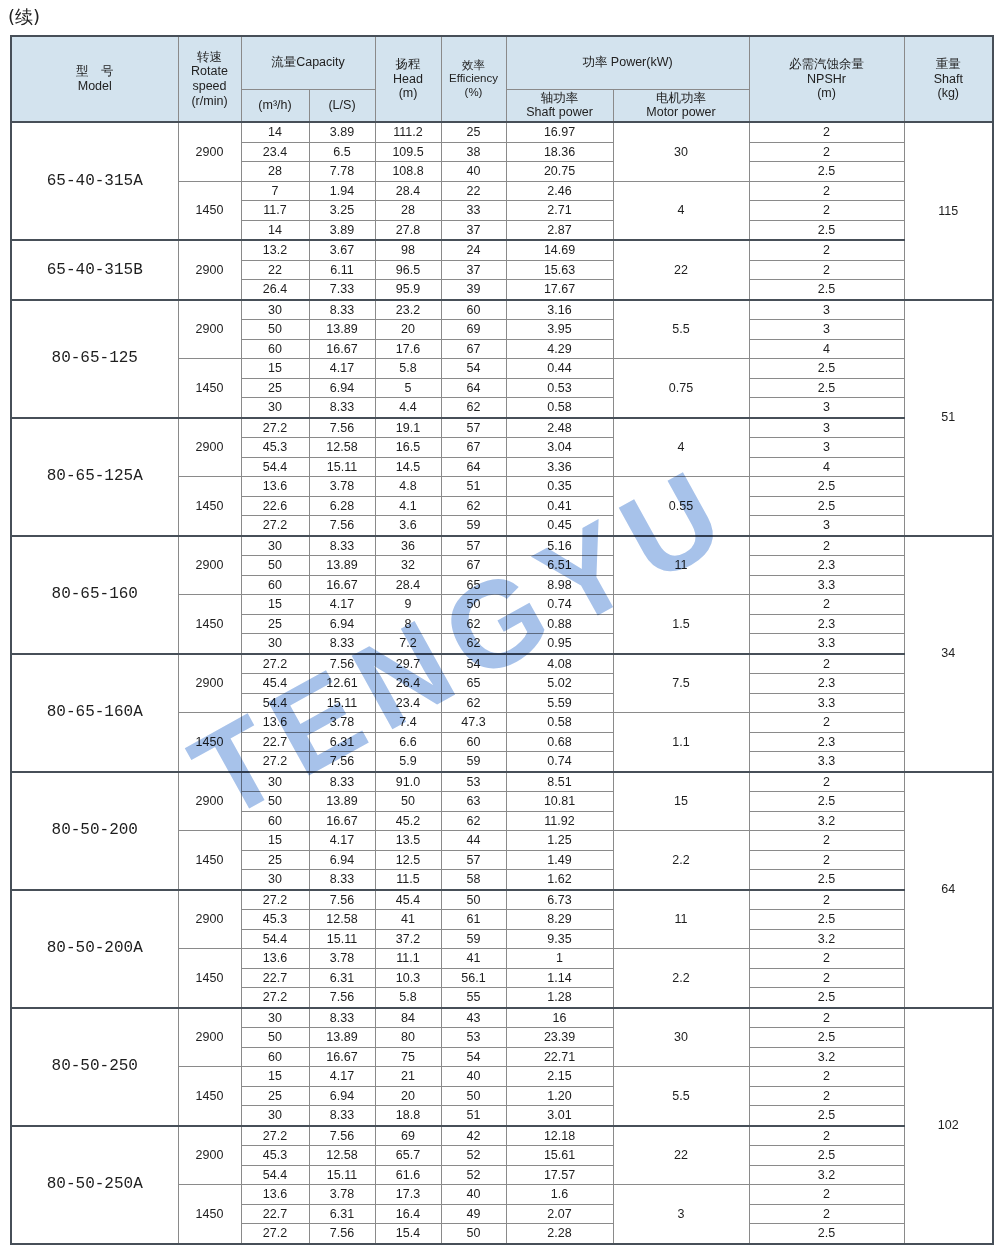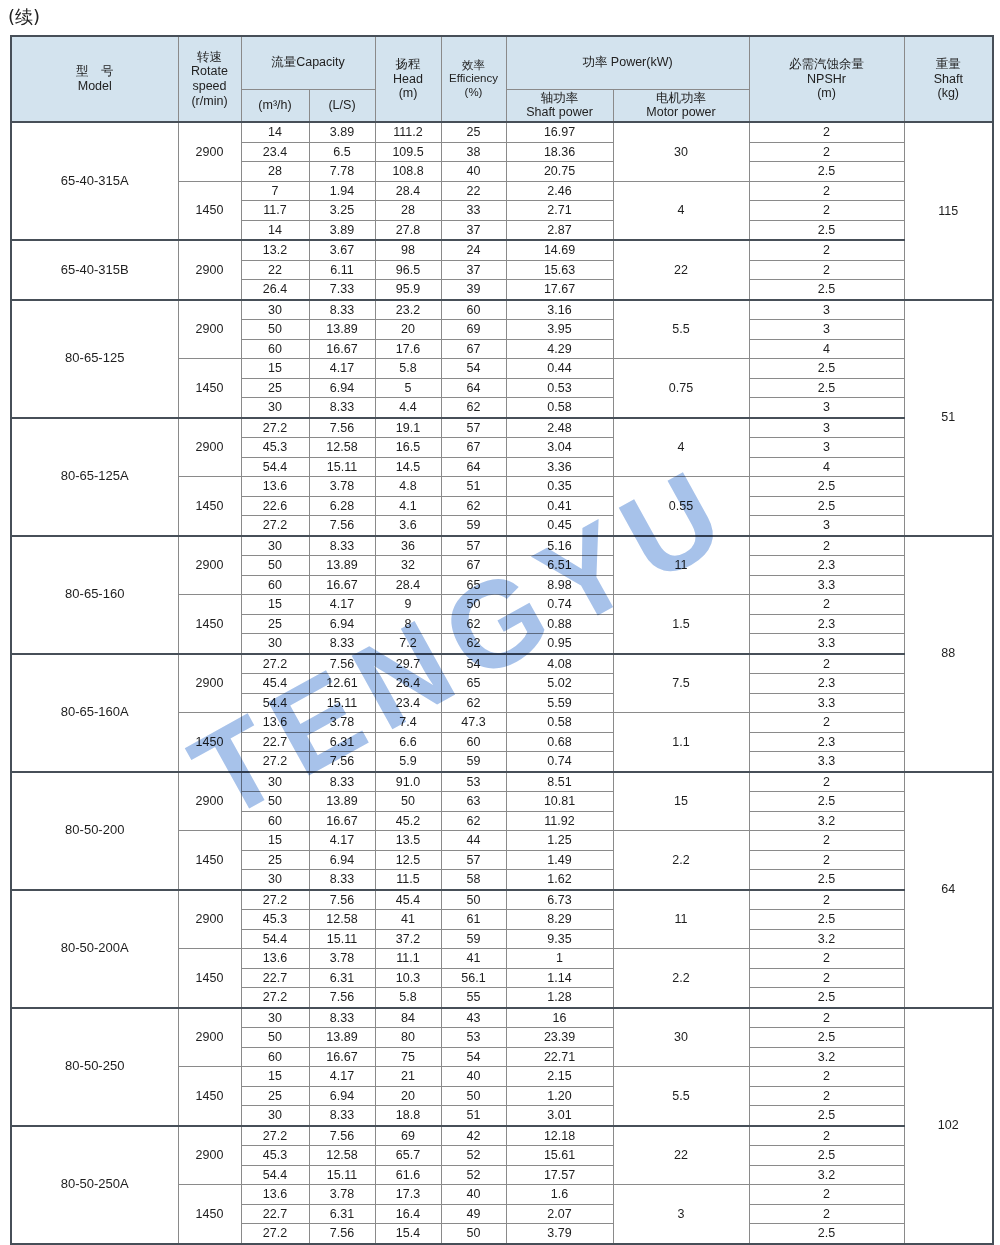--- a/index.html
+++ b/index.html
@@ -26,21 +26,21 @@
     white-space:pre-line;color:#222;
   }
   .spec thead tr.h1{height:53px;}
   .spec thead tr.h2{height:33px;}
   .spec thead th.eff-h{font-size:11.5px;text-align:center;}
   .spec tbody td{
     font-size:12.5px;height:18.5px;line-height:18.5px;white-space:nowrap;
     background:transparent;color:#1e1e1e;
   }
   .spec tbody tr.model-start td{border-top:2px solid #474f58;}
-  .spec tbody td.model{font-size:13px;}
+  .spec tbody td.model{font-size:16px;font-family:Liberation Mono, monospace;}
   .watermark{
     position:absolute;left:128px;top:562px;width:670px;height:160px;
     line-height:160px;text-align:center;
     font-size:122px;font-weight:bold;letter-spacing:14px;
     color:#a7c2ea;transform:rotate(-29deg);transform-origin:50% 50%;
     mix-blend-mode:multiply;pointer-events:none;z-index:5;
     font-family:"Liberation Sans","DejaVu Sans",sans-serif;
   }
 </style>
 </head>
@@ -285,21 +285,21 @@
       <tr class="model-start">
         <td rowspan="6" class="model">80-65-160</td>
         <td rowspan="3">2900</td>
         <td>30</td>
         <td>8.33</td>
         <td>36</td>
         <td>57</td>
         <td>5.16</td>
         <td rowspan="3">11</td>
         <td>2</td>
-        <td rowspan="12">88</td>
+        <td rowspan="12">34</td>
       </tr>
       <tr>
         <td>50</td>
         <td>13.89</td>
         <td>32</td>
         <td>67</td>
         <td>6.51</td>
         <td>2.3</td>
       </tr>
       <tr>
@@ -593,19 +593,19 @@
         <td>16.4</td>
         <td>49</td>
         <td>2.07</td>
         <td>2</td>
       </tr>
       <tr>
         <td>27.2</td>
         <td>7.56</td>
         <td>15.4</td>
         <td>50</td>
-        <td>3.79</td>
+        <td>2.28</td>
         <td>2.5</td>
       </tr>
     </tbody>
 </table>
 
 <div class="watermark">TENGYU</div>
 
 </body></html>

